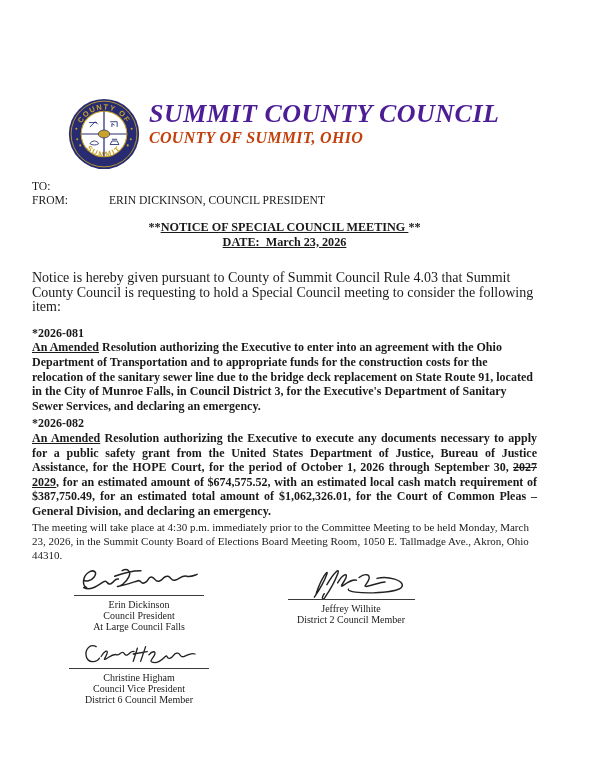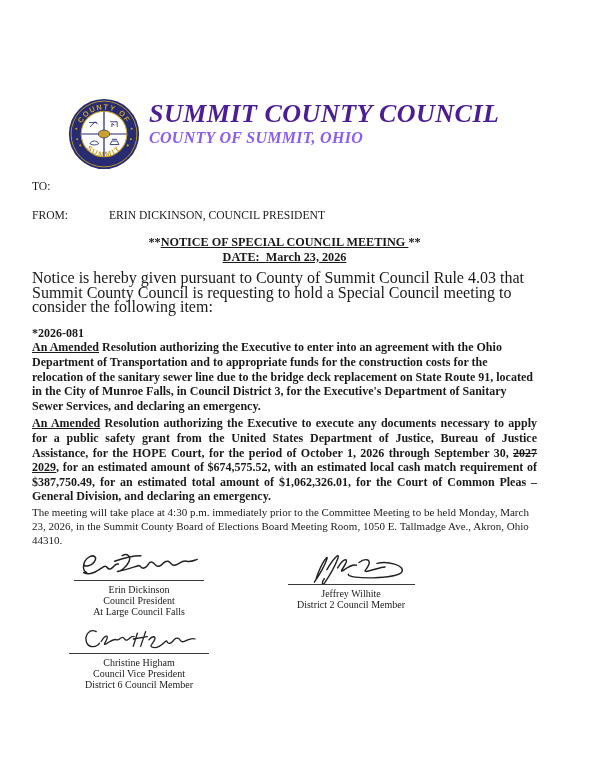--- a/index.html
+++ b/index.html
@@ -24,37 +24,37 @@
   .header-text { margin-left: 9px; margin-top: 8px; }
   .doc-title {
     font-size: 26px; line-height: 28px;
     font-weight: bold; font-style: italic;
     color: #4c1d95; letter-spacing: 0.5px;
     white-space: nowrap;
   }
   .doc-subtitle {
     font-size: 16px; line-height: 18px; margin-top: 1px;
     font-weight: bold; font-style: italic;
-    color: #8b5cf6; letter-spacing: 0.3px;
+    color: #c2410c; letter-spacing: 0.3px;
     white-space: nowrap;
   }
 
   
   .memo { margin-top: 10px; font-size: 11.6px; line-height: 14px; }
   .memo-row { display: flex; }
-  .memo-row + .memo-row { margin-top: 15px; }
+  .memo-row + .memo-row { }
   .memo-label { width: 77px; flex: 0 0 auto; }
 
   
   .notice-heading { margin-top: 12px; text-align: center; font-weight: bold; font-size: 12.2px; line-height: 14.5px; }
   .u { text-decoration: underline; }
   .prewrap { white-space: pre-wrap; }
 
   
-  .intro { margin-top: 7px; font-size: 16px; line-height: 14.6px; }
+  .intro { margin-top: 22px; font-size: 14px; line-height: 14.6px; }
 
   
   .item { display: flex; font-weight: bold; font-size: 12px; line-height: 14.6px; flex-direction: column; }
   .item-081 { margin-top: 11px; }
   .item-082 { margin-top: 3px; }
   .item-number { width: 76px; flex: 0 0 auto; }
   .item-text { flex: 1; }
   .item-text.justify { text-align: justify; }
   .strike { text-decoration: line-through; }
 
@@ -140,20 +140,21 @@
     </div>
 
     <div class="intro">Notice is hereby given pursuant to County of Summit Council Rule 4.03 that Summit County Council is requesting to hold a Special Council meeting to consider the following item:</div>
 
     <div class="item item-081">
       <div class="item-number">*2026-081</div>
       <div class="item-text"><span class="u">An Amended</span><span> Resolution authorizing the Executive to enter into an agreement with the Ohio Department of Transportation and to appropriate funds for the construction costs for the relocation of the sanitary sewer line due to the bridge deck replacement on State Route 91, located in the City of Munroe Falls, in Council District 3, for the Executive's Department of Sanitary Sewer Services, and declaring an emergency.</span></div>
     </div>
 
     <div class="item item-082">
+      <div class="item-number">*2026-082</div>
       <div class="item-text justify"><span class="u">An Amended</span><span> Resolution authorizing the Executive to execute any documents necessary to apply for a public safety grant from the United States Department of Justice, Bureau of Justice Assistance, for the HOPE Court, for the period of October 1, 2026 through September 30, </span><span class="strike">2027</span><span class="prewrap"> </span><span class="u">2029</span><span>, for an estimated amount of $674,575.52, with an estimated local cash match requirement of $387,750.49, for an estimated total amount of $1,062,326.01, for the Court of Common Pleas – General Division, and declaring an emergency.</span></div>
     </div>
 
     <div class="closing">The meeting will take place at 4:30 p.m. immediately prior to the Committee Meeting to be held Monday, March 23, 2026, in the Summit County Board of Elections Board Meeting Room, 1050 E. Tallmadge Ave., Akron, Ohio 44310.</div>
   </div>
 
   <div class="signatures">
     <div class="sig-row">
       <div class="sig-block">
         <svg class="sig-image" width="132" height="30" viewBox="0 0 132 32">

